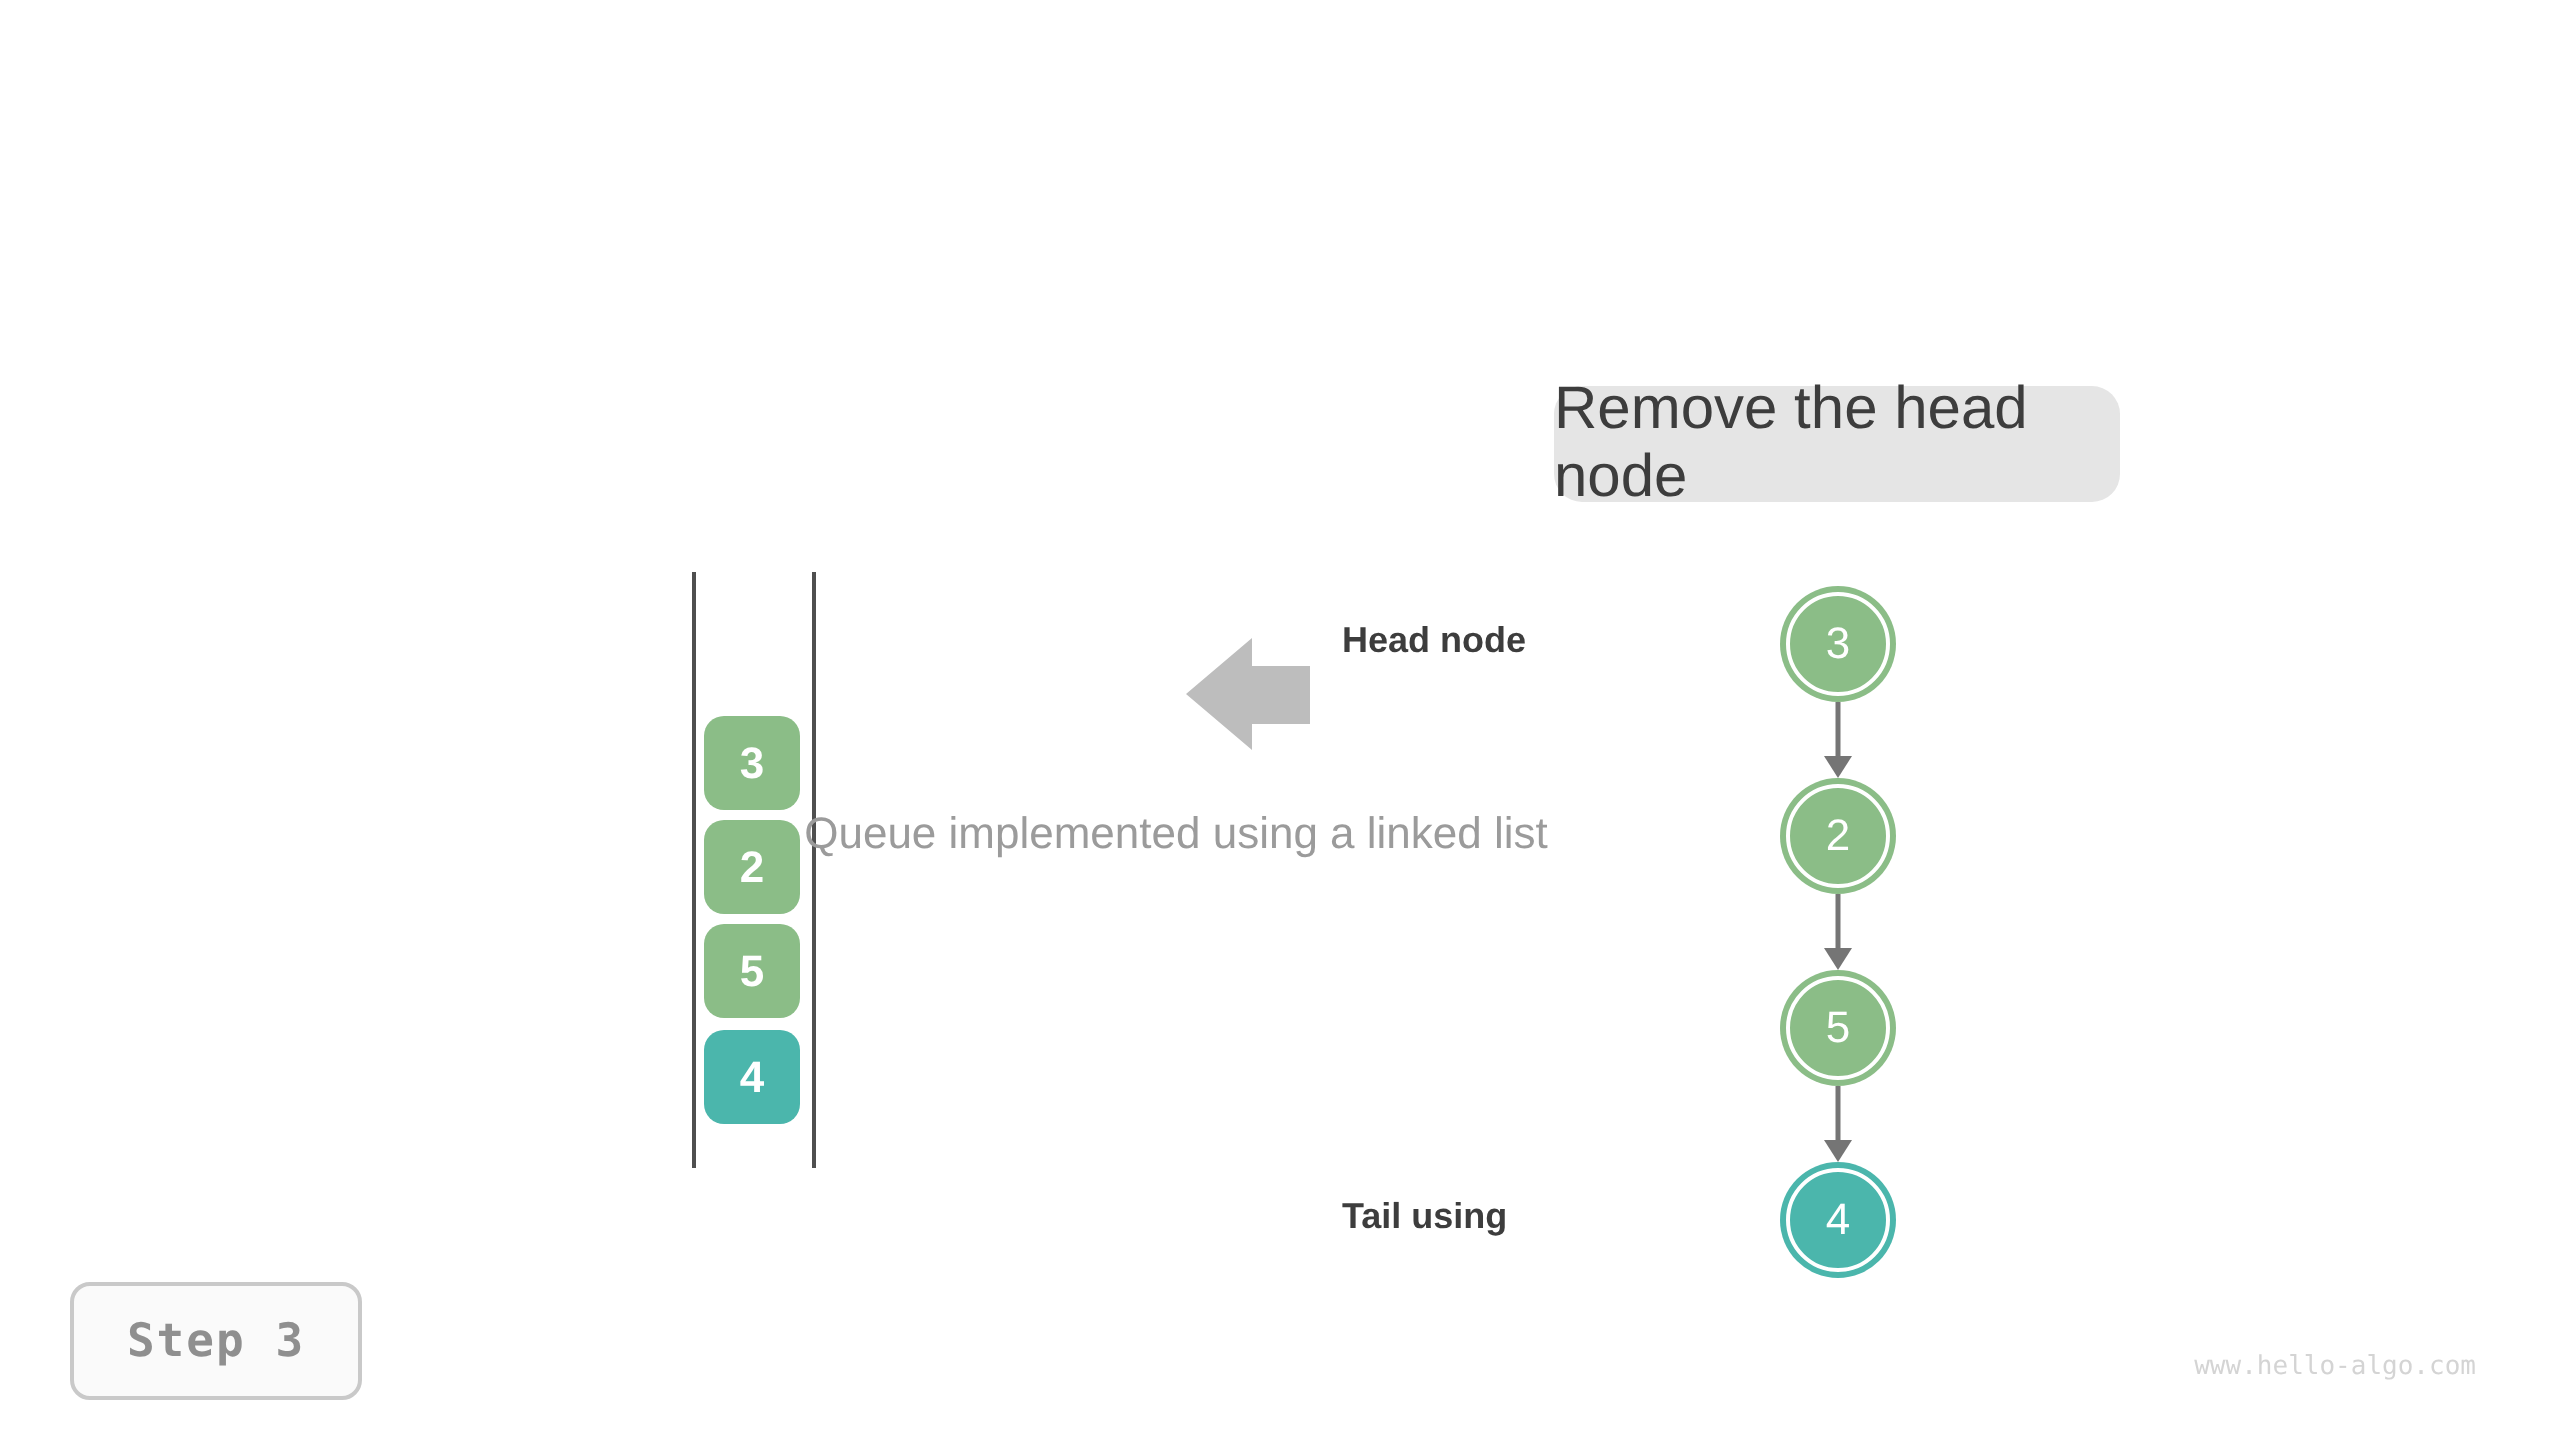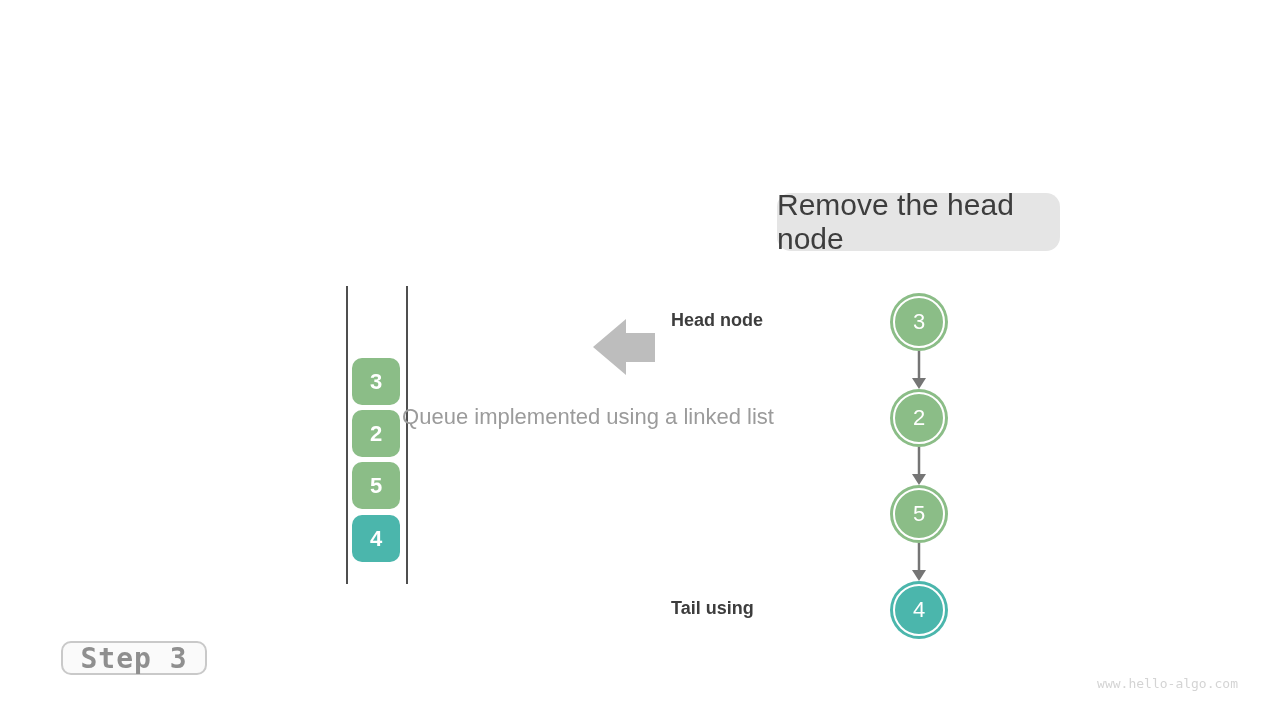--- a/index.html
+++ b/index.html
@@ -80,30 +80,29 @@
   .node-label {
     position: absolute;
     font-size: 18px; font-weight: 700; color: var(--text-dark, #3d3d3d);
     text-align: left; width: 200px;
   }
   .head-label { right: 409px; top: 310px; }
   .tail-label { right: 409px; top: 598px; }
 
   
   .step-badge {
-    position: absolute; left: 35px; top: 641px; width: 146px; height: 34px;
+    position: absolute; left: 35px; top: 641px; width: 146px; height: 59px;
     background: #fafafa;
     border: 2px solid var(--step-border, #c9c9c9);
     border-radius: 10px;
     box-sizing: border-box;
     display: flex; align-items: center; justify-content: center;
     font-family: "DejaVu Sans Mono", monospace;
-    font-size: 28px; font-weight: 700; letter-spacing: 1px;
+    font-size: 23px; font-weight: 700; letter-spacing: 1px;
     color: var(--step-text, #8f8f8f);
-    margin-left: 26px;
   }
 
   
   .watermark {
     position: absolute; right: 42px; top: 676px;
     font-family: "DejaVu Sans Mono", monospace;
     font-size: 13px; color: var(--watermark, #d4d4d4);
   }
 </style>
 </head>

